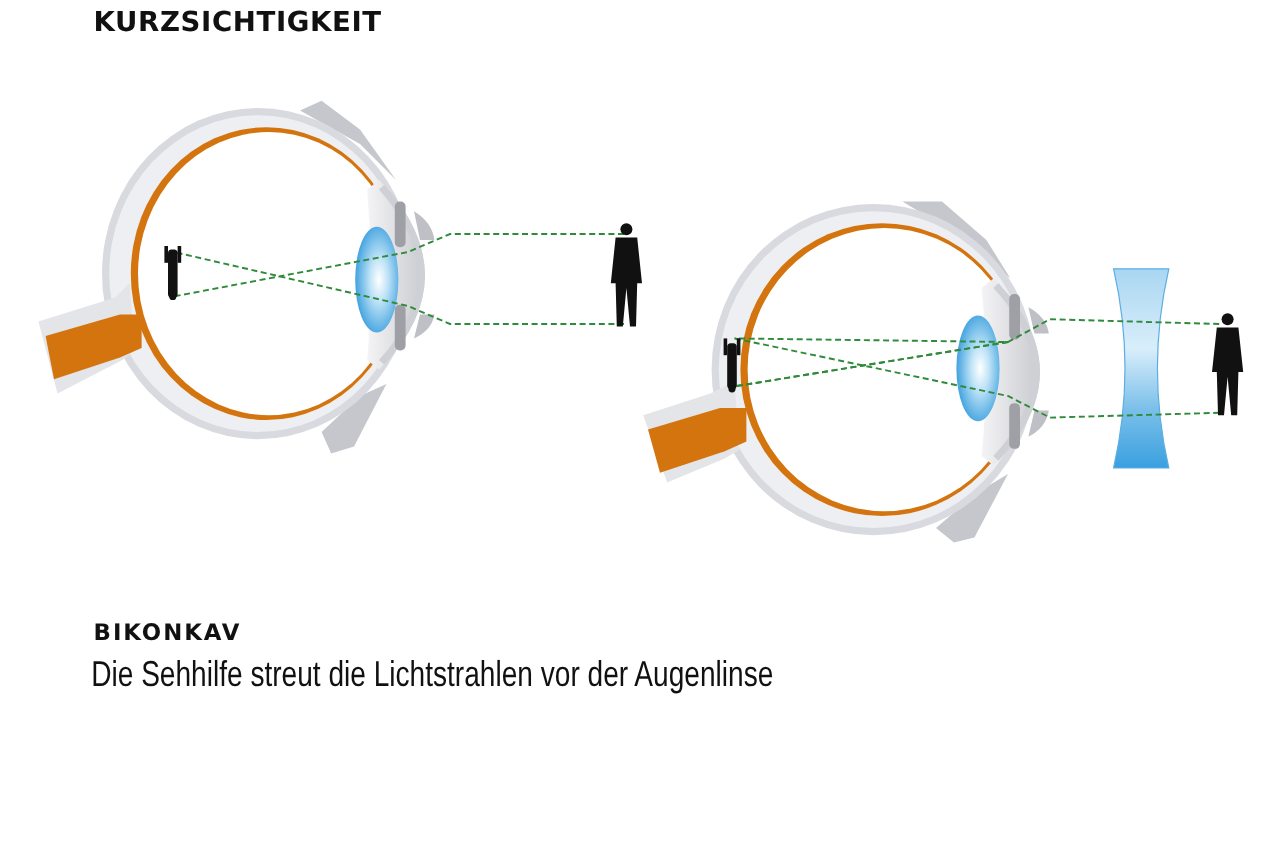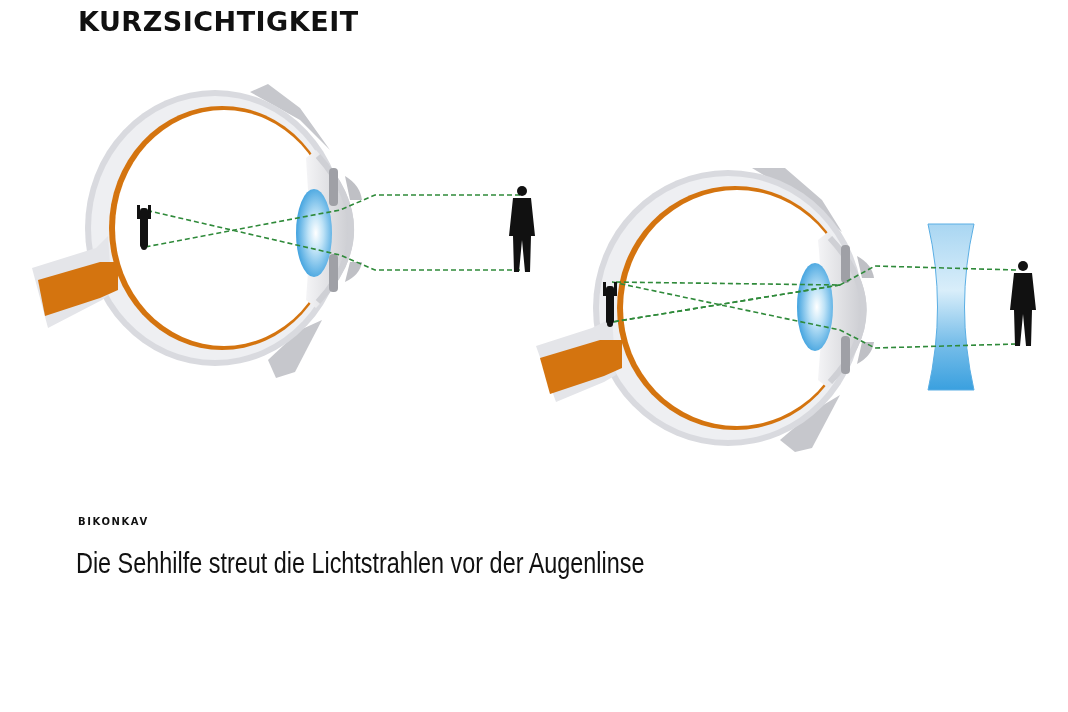--- a/index.html
+++ b/index.html
@@ -1,26 +1,26 @@
 <!DOCTYPE html>
 <html><head>
 <meta charset="utf-8">
 <style>
   html, body { margin: 0; padding: 0; background: #ffffff; }
   body { width: 1068px; height: 712px; position: relative; overflow: hidden; font-family: "Liberation Sans", sans-serif; }
   .title {
     position: absolute; left: 78px; top: 6px;
     font-family: "DejaVu Sans", sans-serif; font-weight: bold;
-    font-size: 27px; letter-spacing: 0.5px; color: #111111;
+    font-size: 23px; letter-spacing: 0.5px; color: #111111;
   }
   .diagram { position: absolute; left: 0; top: 0; width: 1068px; height: 480px; }
   .subhead {
     position: absolute; left: 78px; top: 516px;
     font-family: "DejaVu Sans", sans-serif; font-weight: bold;
-    font-size: 10px; letter-spacing: 1.6px; color: #111111;
+    font-size: 19px; letter-spacing: 1.6px; color: #111111;
   }
   .caption {
     position: absolute; left: 76px; top: 546px;
     font-family: "Liberation Sans Narrow", "Liberation Sans", sans-serif;
     font-size: 30px; color: #111111; transform: scaleX(0.78); transform-origin: left top;
     white-space: nowrap; font-weight: normal;
   }
 </style>
 </head>
 <body>

